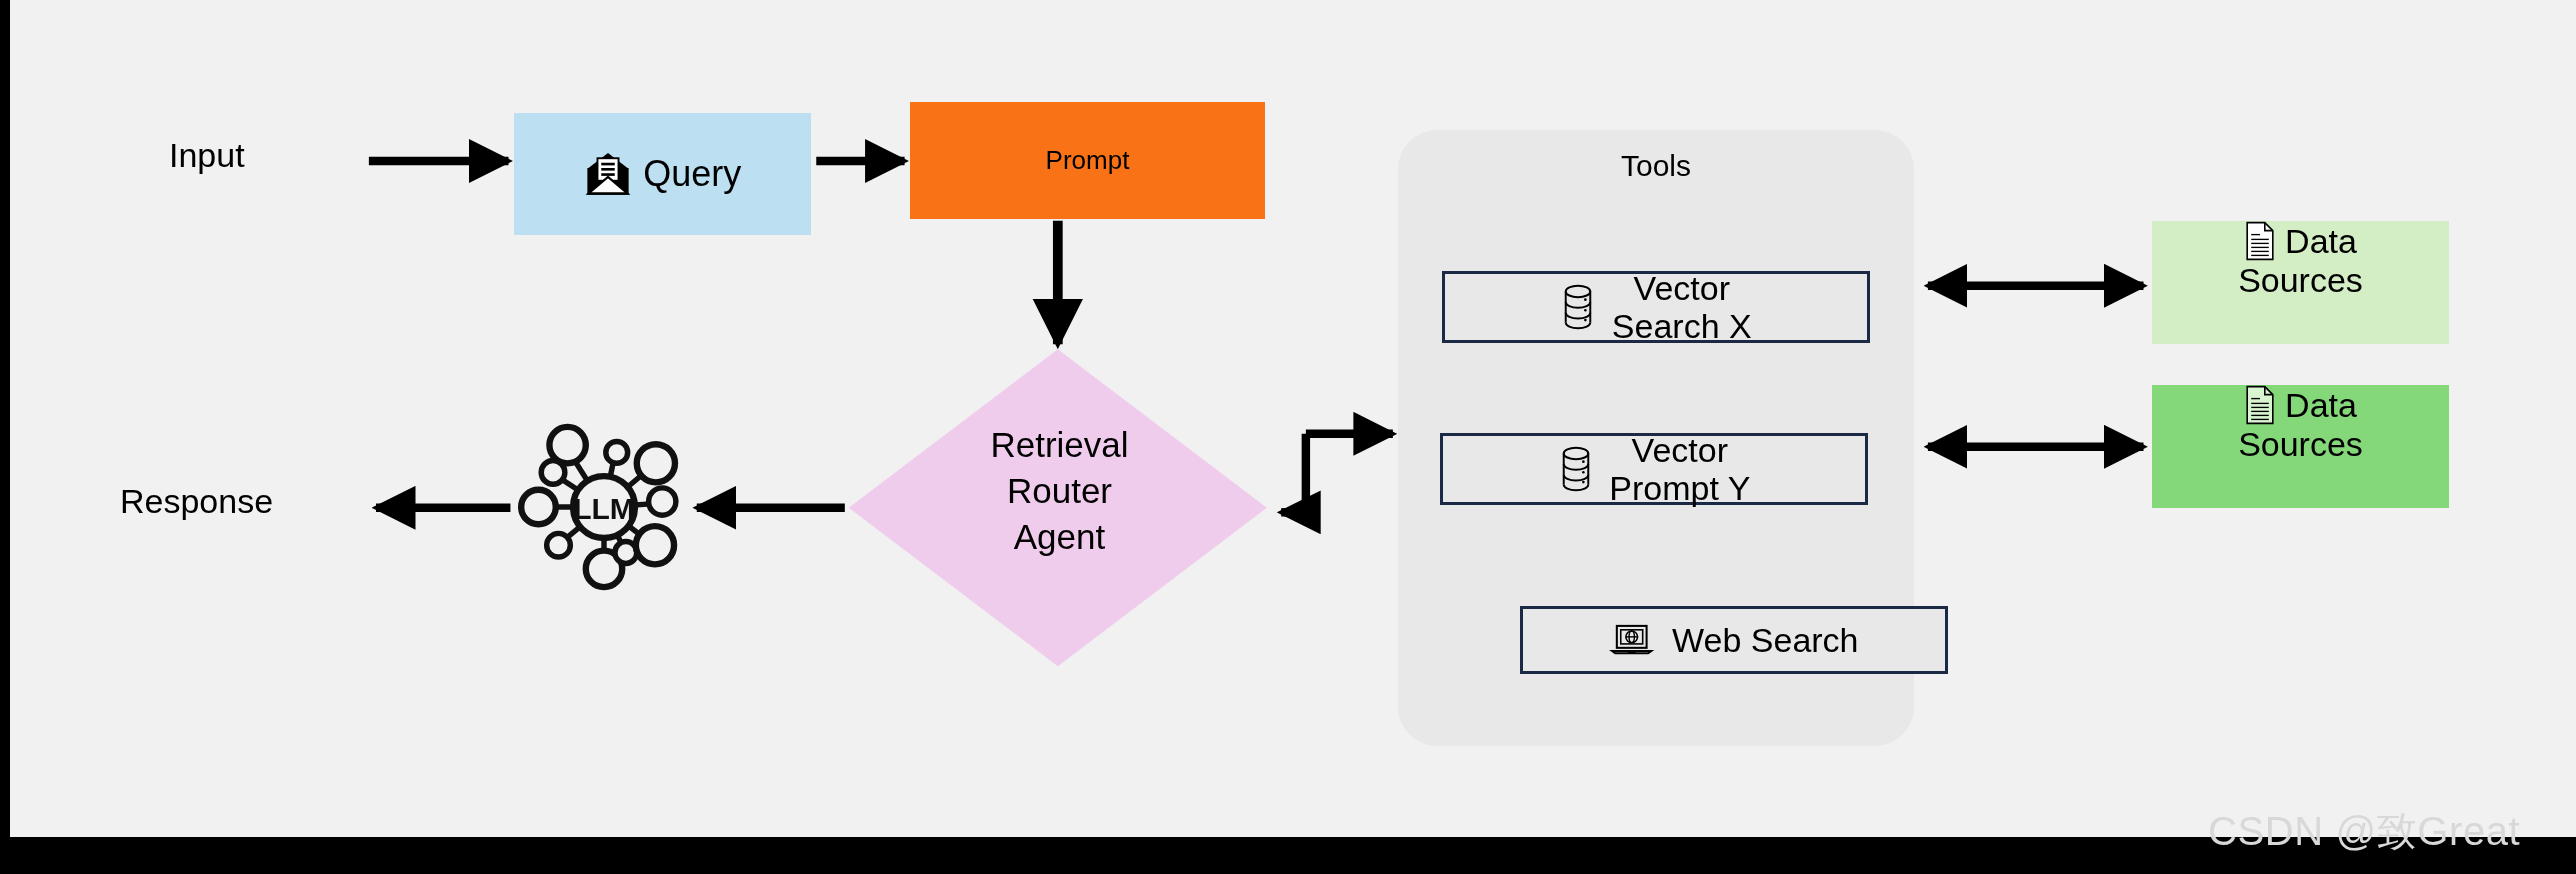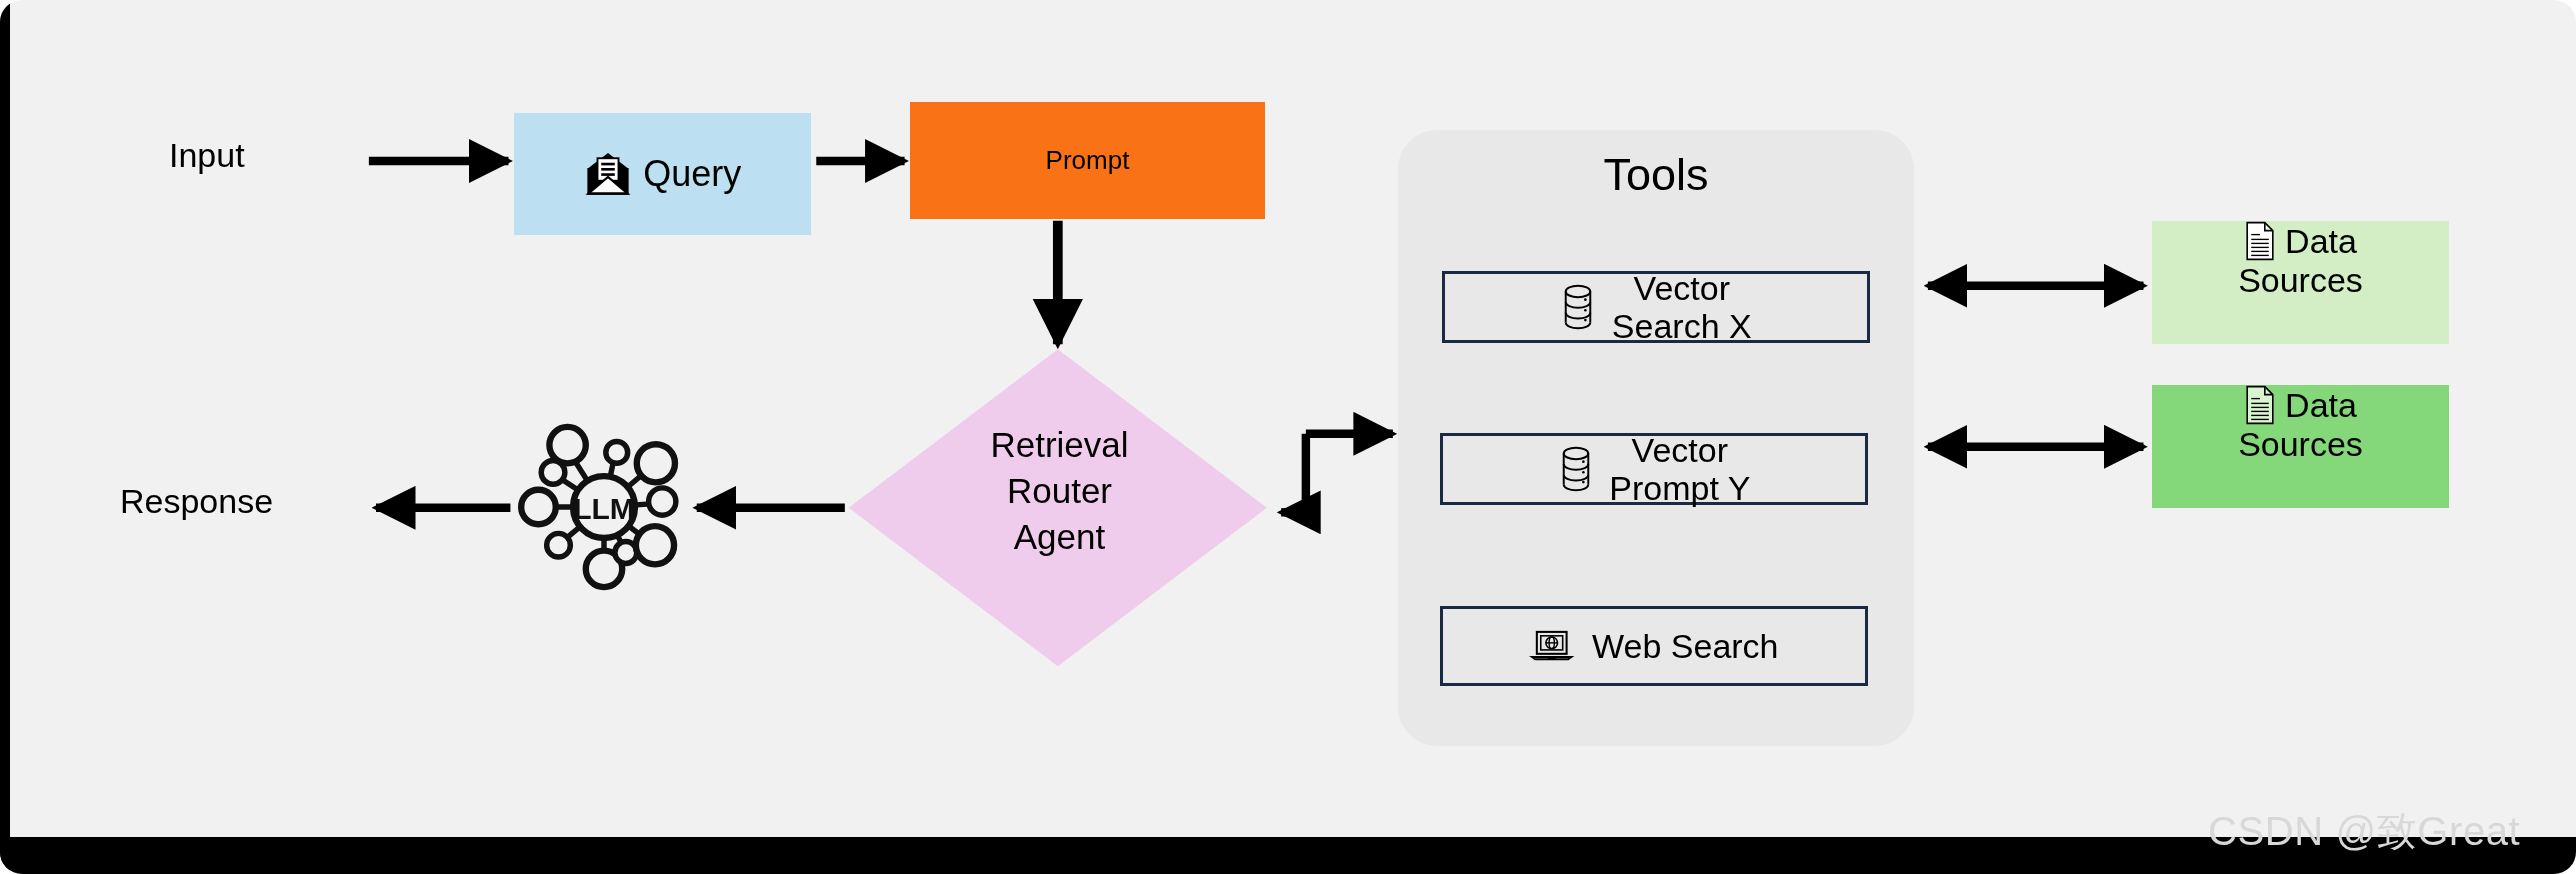--- a/index.html
+++ b/index.html
@@ -7,21 +7,20 @@
     padding: 0;
     background: #ffffff;
   }
   #canvas {
     position: relative;
     width: 2576px;
     height: 874px;
     background: #F1F1F1;
     overflow: hidden;
     font-family: "Liberation Sans", sans-serif;
-    border-radius: 22px;
   }
   #edge-left {
     position: absolute;
     left: 0; top: 0;
     width: 10.4px; height: 874px;
     background: #000000;
   }
   #bottom-bar {
     position: absolute;
     left: 0; top: 837px;
@@ -67,41 +66,41 @@
   #tools-panel {
     position: absolute;
     left: 1398px; top: 130px; width: 516px; height: 616px;
     background: #E8E8E8;
     border-radius: 39px;
   }
   #tools-title {
     position: absolute;
     left: 1398px; top: 149px; width: 516px;
     text-align: center;
-    font-size: 45px;
+    font-size: 30px;
     color: #000000;
   }
   .tool-box {
     position: absolute;
     box-sizing: border-box;
     border: 3.2px solid #1A2A44;
     background: #E8E8E8;
     display: flex;
     align-items: center;
     justify-content: center;
     gap: 15.6px;
     color: #000000;
     font-size: 34px;
     line-height: 1.12;
     text-align: center;
     margin-top: 43px;
   }
   #tool-vector-x { left: 1442px; top: 228px; width: 428px; height: 72px; }
   #tool-vector-y { left: 1440px; top: 390px; width: 428px; height: 72px; }
-  #tool-web-search { left: 1440px; top: 563px; width: 428px; height: 80px; }
+  #tool-web-search { left: 1520px; top: 563px; width: 428px; height: 68px; }
   .tool-stack { display: flex; flex-direction: column; }
   .ds-box {
     position: absolute;
     box-sizing: border-box;
     display: flex;
     align-items: flex-start;
     justify-content: center;
     color: #000000;
     font-size: 34px;
     line-height: 1.12;

